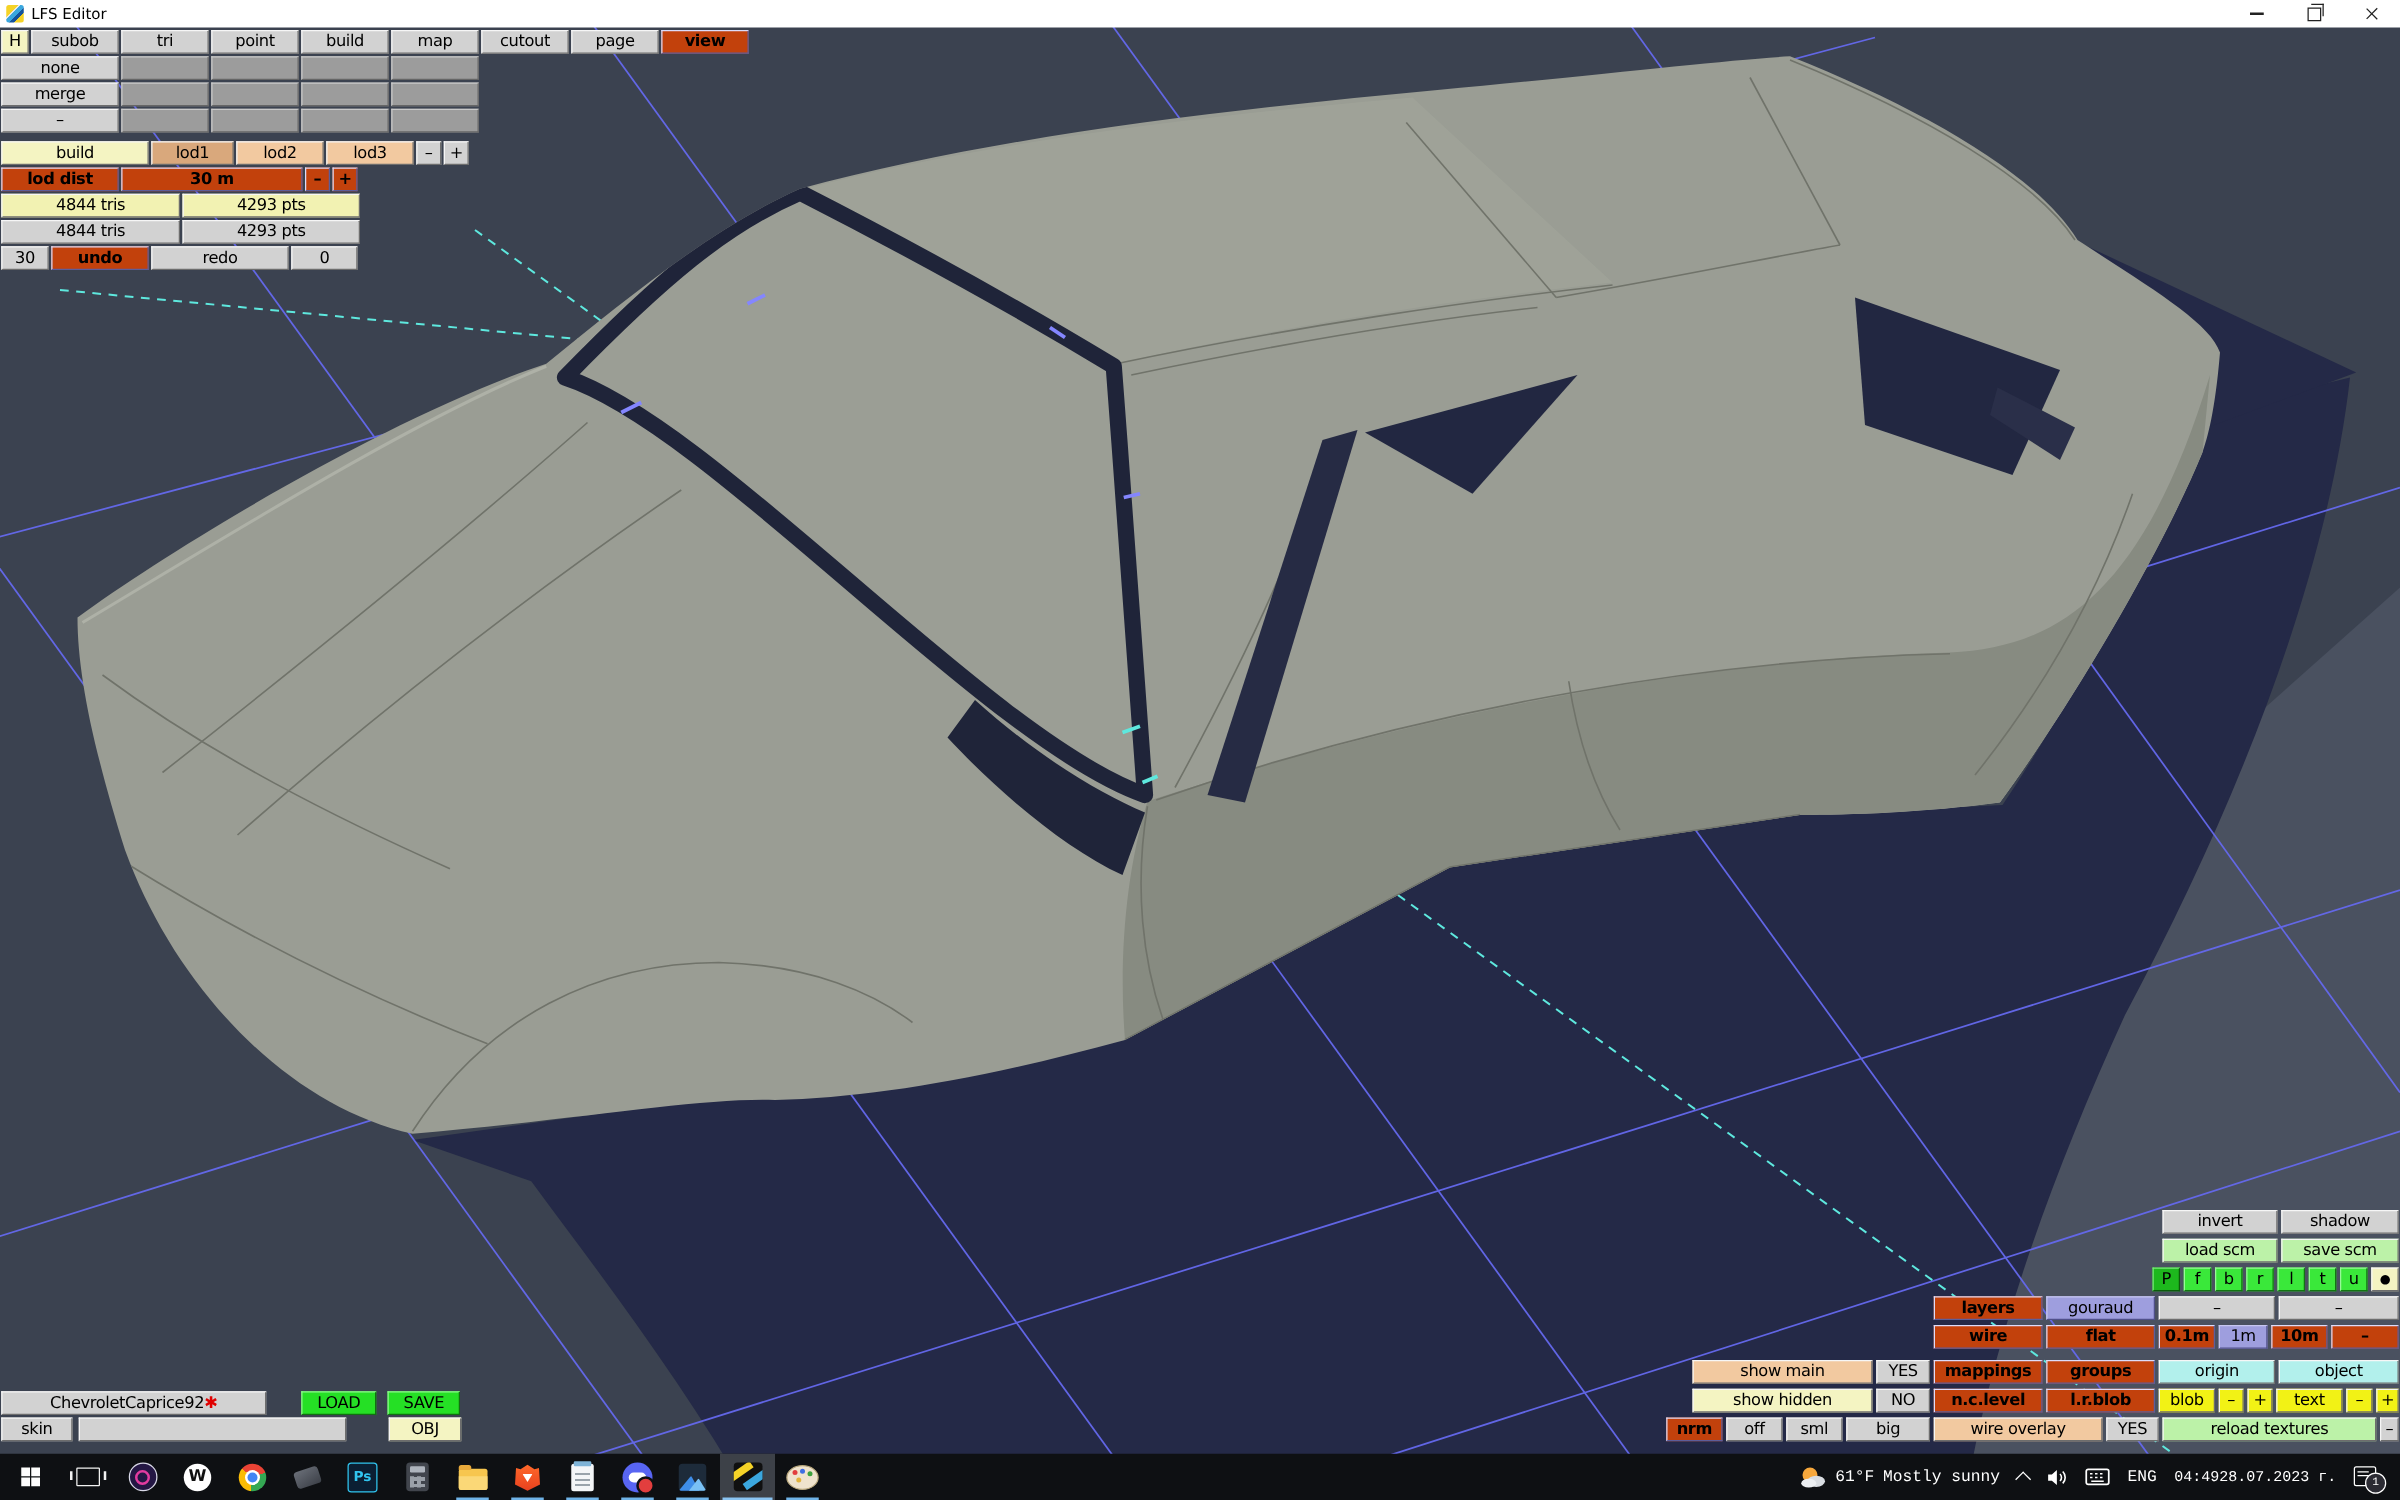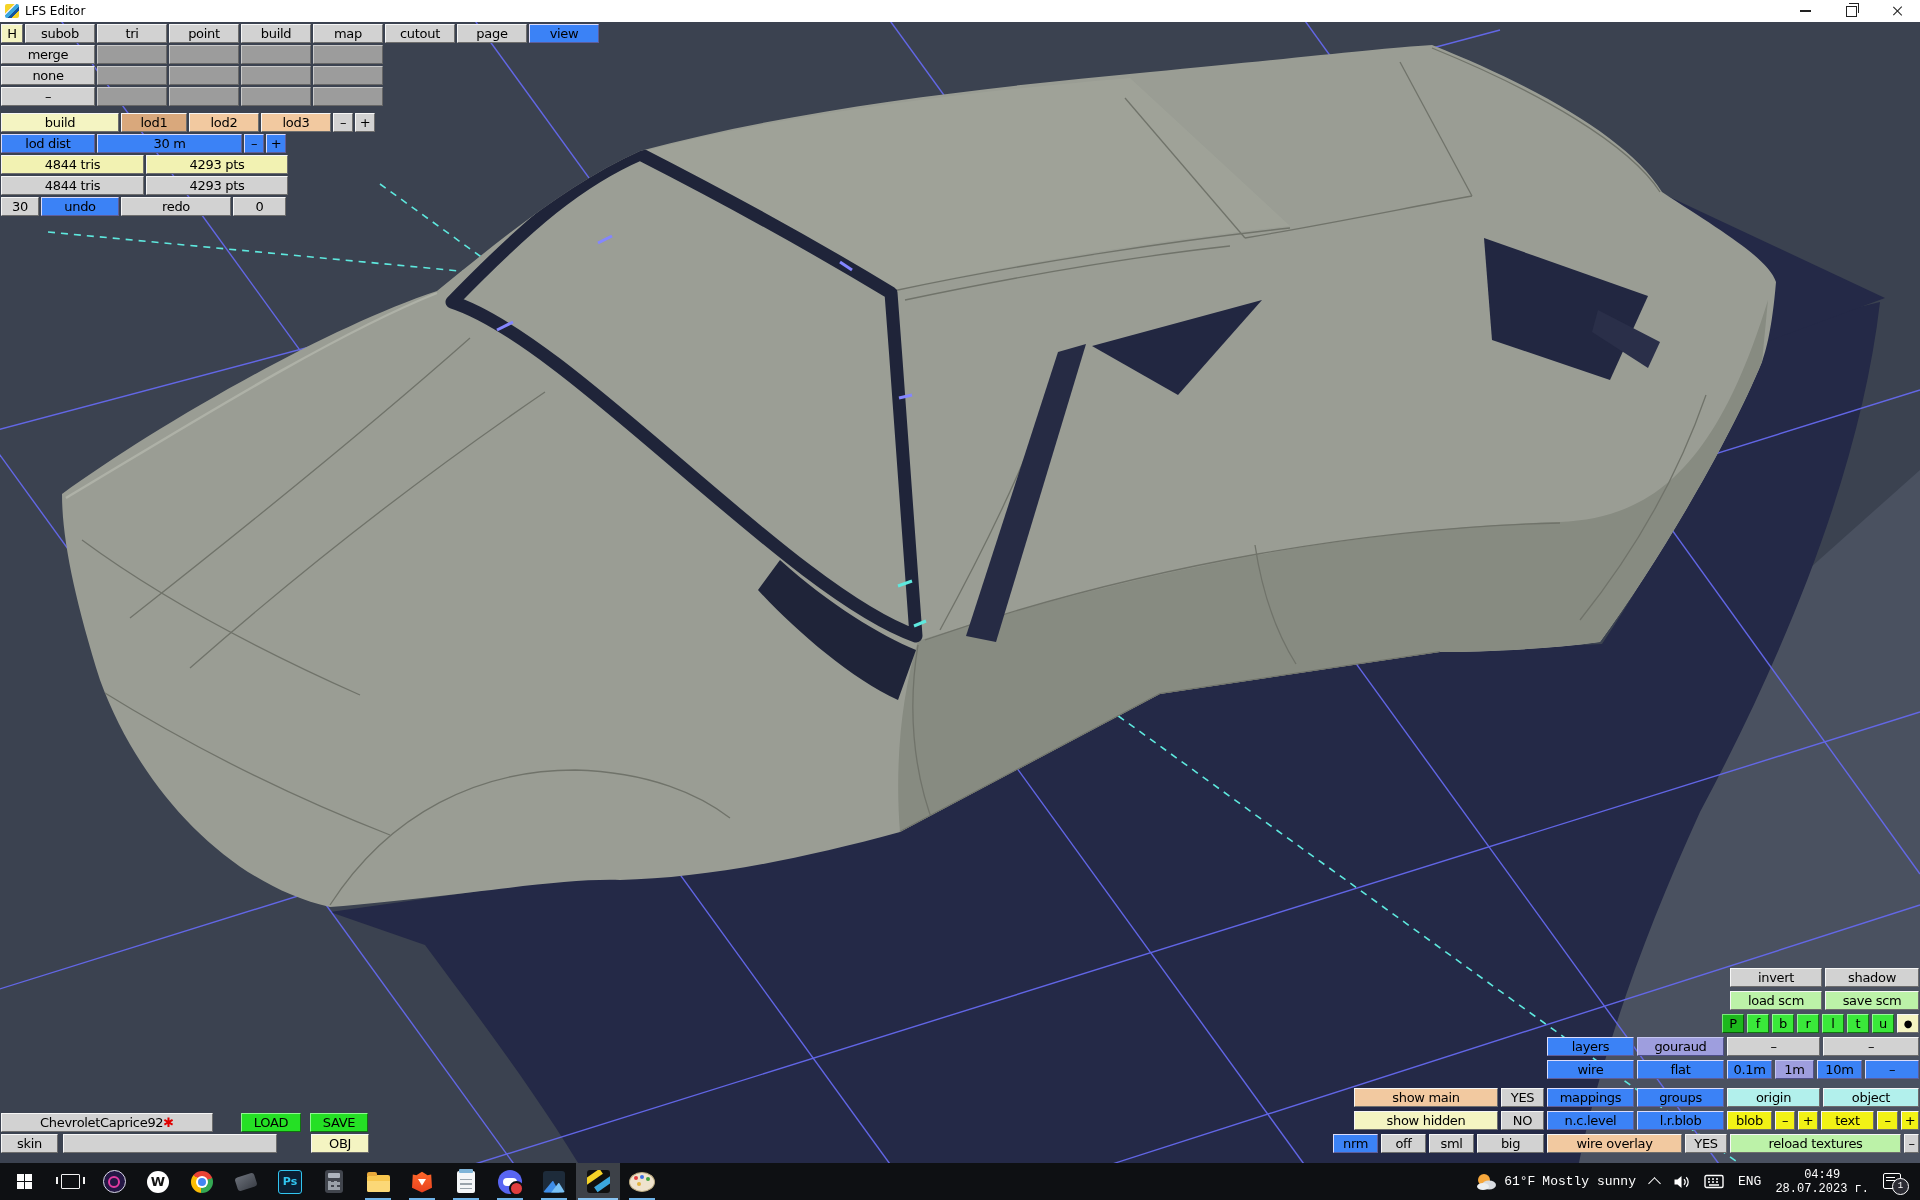--- a/index.html
+++ b/index.html
@@ -19,21 +19,21 @@
   .glyph-x:before{transform:rotate(45deg);} .glyph-x:after{transform:rotate(-45deg);}
   
   #scene{position:absolute;inset:0;z-index:0;}
   
   .b{display:flex;align-items:center;justify-content:center;height:19px;box-sizing:border-box;
      background:#d2d2d2;border:1px solid;border-color:#f6f6f6 #6d6d6d #6d6d6d #f6f6f6;
      font-size:13px;letter-spacing:-0.3px;color:#000;white-space:nowrap;flex:0 0 auto;}
   .cell{background:#9c9c9c;border-color:#c9c9c9 #666 #666 #c9c9c9;}
   .cellsel{background:#e9e9bd;border-color:#f8f8dd #77773f #77773f #f8f8dd;}
   .yel{background:#f2f2b2;} .pyel{background:#f4f4c2;} .byel{background:#f2f215;}
-  .lav{background:#3b82f6;border-color:#dcdcfa #5d5d9a #5d5d9a #dcdcfa;}
+  .lav{background:#c2410c;border-color:#dcdcfa #5d5d9a #5d5d9a #dcdcfa;font-weight:bold;}
   .lavd{background:#9e9ede;border-color:#c6c6f0 #50508a #50508a #c6c6f0;}
   .tan{background:#d9a87c;} .peach{background:#f2c9a0;}
   .grn{background:#25e025;border-color:#90f890 #117011 #117011 #90f890;}
   .grn2{background:#3ae83a;border-color:#98f898 #127512 #127512 #98f898;}
   .grnD{background:#1db81d;border-color:#7ae87a #0c5c0c #0c5c0c #7ae87a;}
   .pgrn{background:#bcf2a8;} .cyanb{background:#b2f0ec;}
   .row{display:flex;gap:2px;}
   .panelTL{position:absolute;left:1px;top:24px;z-index:30;display:flex;flex-direction:column;gap:2px;}
   .panelBL{position:absolute;left:1px;top:1113px;z-index:30;}
   .rrow{position:absolute;right:1px;z-index:30;display:flex;gap:3px;}
@@ -54,21 +54,21 @@
   .island .trunk{position:absolute;left:14px;bottom:9px;width:2px;height:10px;background:#8a5a2a;}
   .island .leaf{position:absolute;width:12px;height:5px;background:#2f9e3f;border-radius:50%;}
   .l1{left:7px;top:6px;transform:rotate(-25deg);} .l2{left:13px;top:5px;transform:rotate(20deg);} .l3{left:10px;top:3px;}
   .tb-app{width:44px;display:flex;align-items:center;justify-content:center;position:relative;}
   .tb-app.open:after{content:"";position:absolute;bottom:0;left:9px;right:9px;height:2px;background:#6fb3e8;}
   .tb-app.active{background:#3d4148;}
   .tb-app.active:after{content:"";position:absolute;bottom:0;left:2px;right:2px;height:2px;background:#8ac4f2;}
   .tb-right{margin-left:auto;display:flex;align-items:center;gap:0;padding-right:6px;}
   .tray{display:flex;align-items:center;justify-content:center;height:37px;padding:0 7px;font-size:13px;font-family:Liberation Mono, monospace;}
   .chev{width:8px;height:8px;border-left:1.6px solid #fff;border-top:1.6px solid #fff;transform:rotate(45deg);margin-top:3px;}
-  .clock{display:flex;flex-direction:column;align-items:center;justify-content:center;font-size:12px;line-height:14px;}
+  .clock{display:flex;flex-direction:row;align-items:center;justify-content:center;font-size:12px;line-height:14px;}
   .tvc{width:17px;height:13px;border:1.6px solid #f2f2f2;border-radius:1px;position:relative;}
   .tvc:before{content:"";position:absolute;left:-6px;top:2px;width:2px;height:7px;background:#f2f2f2;}
   .tvc:after{content:"";position:absolute;right:-6px;top:2px;width:2px;height:7px;background:#f2f2f2;}
   .gog{width:21px;height:21px;border-radius:50%;background:#241744;border:1.6px solid #d9d9e8;display:flex;align-items:center;justify-content:center;}
   .gog i{width:8px;height:8px;border-radius:50%;border:2px solid #e23ba0;}
   .wapp{width:22px;height:22px;border-radius:50%;background:#fff;color:#111;font-weight:bold;font-size:13px;display:flex;align-items:center;justify-content:center;}
   .chrome{width:22px;height:22px;border-radius:50%;background:conic-gradient(from -50deg,#ea4335 0 33%,#34a853 33% 66%,#fbbc05 66% 100%);position:relative;}
   .chrome:before{content:"";position:absolute;inset:5px;background:#fff;border-radius:50%;}
   .chrome:after{content:"";position:absolute;inset:7px;background:#4285f4;border-radius:50%;}
   .steam{width:20px;height:14px;background:linear-gradient(160deg,#6a6f78,#3c4048);border-radius:3px;transform:rotate(-18deg);}
@@ -237,28 +237,28 @@
     <div class="b" style="width:70px">subob</div>
     <div class="b" style="width:70px">tri</div>
     <div class="b" style="width:70px">point</div>
     <div class="b" style="width:70px">build</div>
     <div class="b" style="width:70px">map</div>
     <div class="b" style="width:70px">cutout</div>
     <div class="b" style="width:70px">page</div>
     <div class="b lav" style="width:70px">view</div>
   </div>
   <div class="row">
+    <div class="b" style="width:94px">none</div>
+    <div class="b cell" style="width:70px"></div>
+    <div class="b cell" style="width:70px"></div>
+    <div class="b cell" style="width:70px"></div>
+    <div class="b cell" style="width:70px"></div>
+  </div>
+  <div class="row">
     <div class="b" style="width:94px">merge</div>
-    <div class="b cell" style="width:70px"></div>
-    <div class="b cell" style="width:70px"></div>
-    <div class="b cell" style="width:70px"></div>
-    <div class="b cell" style="width:70px"></div>
-  </div>
-  <div class="row">
-    <div class="b" style="width:94px">none</div>
     <div class="b cell" style="width:70px"></div>
     <div class="b cell" style="width:70px"></div>
     <div class="b cell" style="width:70px"></div>
     <div class="b cell" style="width:70px"></div>
   </div>
   <div class="row">
     <div class="b" style="width:94px">–</div>
     <div class="b cell" style="width:70px"></div>
     <div class="b cell" style="width:70px"></div>
     <div class="b cell" style="width:70px"></div>

